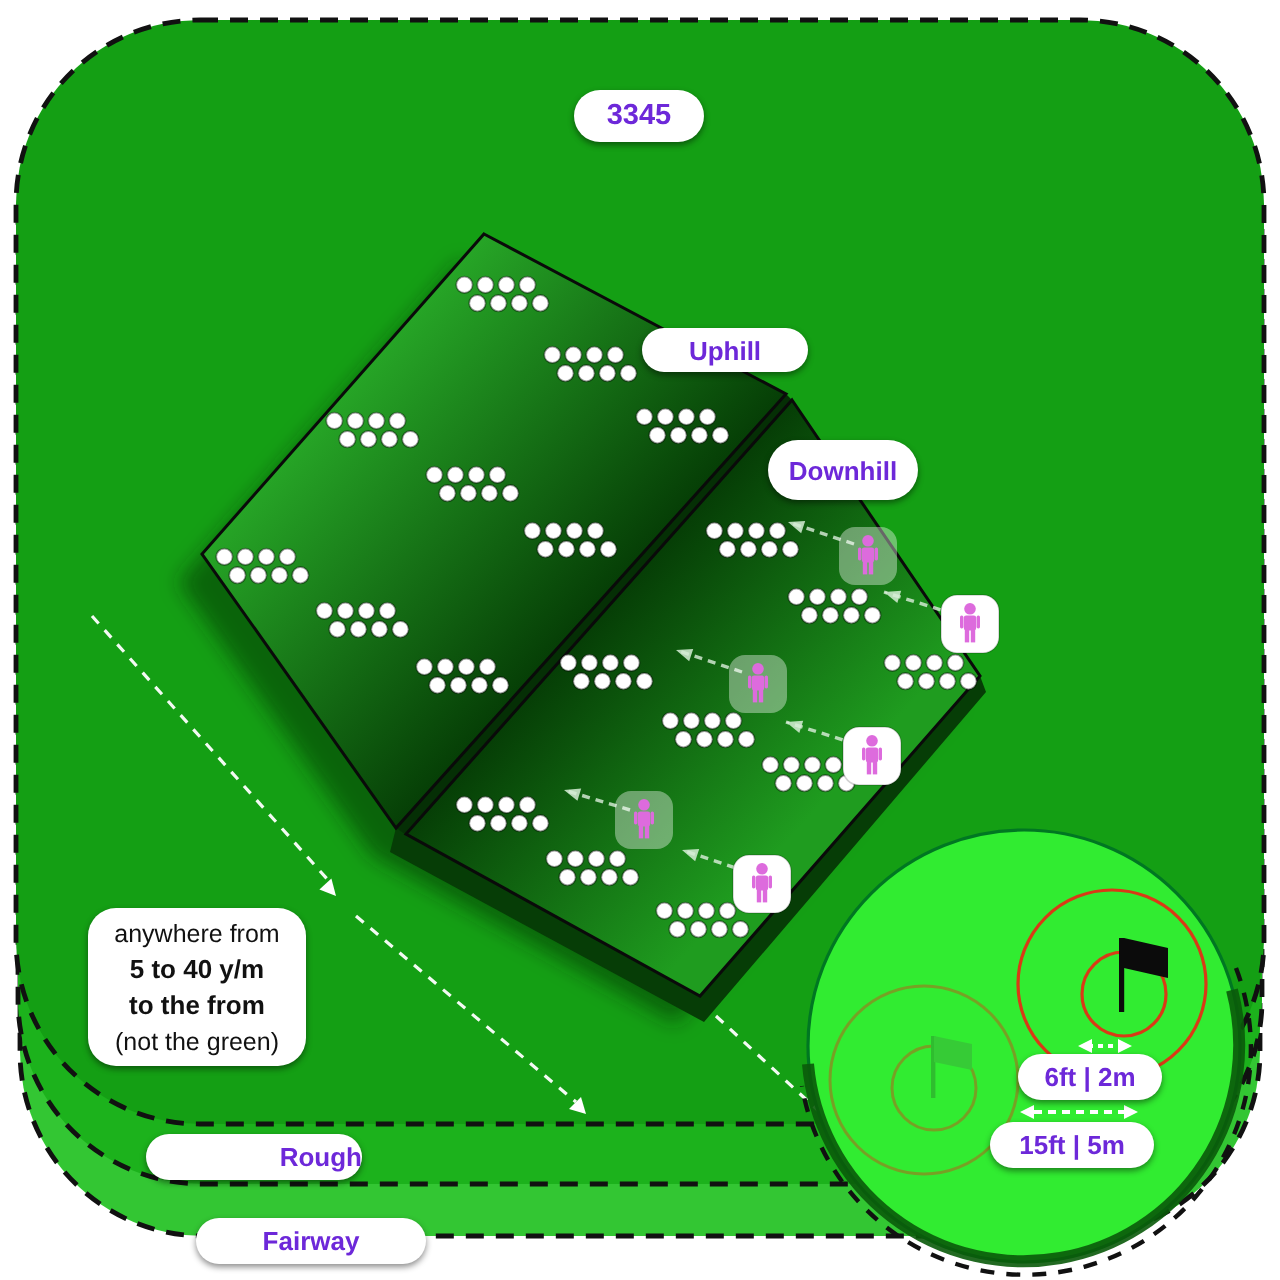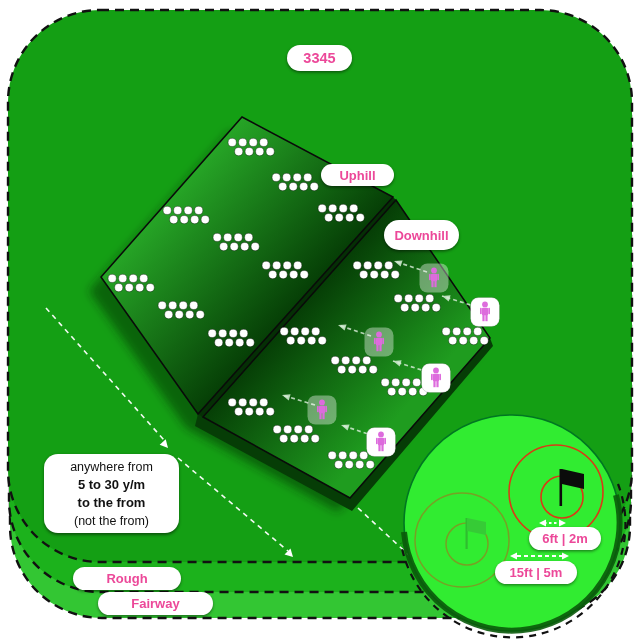--- a/index.html
+++ b/index.html
@@ -1,23 +1,23 @@
 <!DOCTYPE html>
 <html><head>
 <meta charset="utf-8">
 <style>
   html,body{margin:0;padding:0;background:#fff;}
   #stage{position:relative;width:640px;height:640px;overflow:hidden;background:#fff;
          font-family:"Liberation Sans",sans-serif;}
   #stage svg{position:absolute;left:0;top:0;}
   .pill{position:absolute;background:#fff;border-radius:999px;display:flex;align-items:center;
-        justify-content:center;font-weight:600;font-size:13px;color:#ec4899;
+        justify-content:center;font-weight:600;font-size:13px;color:#6d28d9;
         box-shadow:0 1.5px 3px rgba(0,0,0,.45);white-space:nowrap;}
   .pill.bold{font-weight:700;}
-  #note-box{position:absolute;left:44px;top:454px;width:135px;height:79px;background:#fff;
+  #note-box{position:absolute;left:44px;top:454px;width:109px;height:79px;background:#fff;
         border-radius:14px;box-shadow:0 1.5px 3px rgba(0,0,0,.45);display:flex;flex-direction:column;
         align-items:center;justify-content:center;font-size:12.5px;color:#111;line-height:18px;}
   #note-box .b{font-weight:700;font-size:13px;}
 </style>
 </head>
 <body>
 
 <div id="stage">
 
   <svg width="640" height="640" viewBox="0 0 640 640">
@@ -358,42 +358,42 @@
         <polygon points="510,556 517,552.5 517,559.5" stroke="none"></polygon>
         <polygon points="569,556 562,552.5 562,559.5" stroke="none"></polygon>
       </g>
     </g>
   </svg>
 
   <div class="pill bold" style="left:287px;top:45px;width:65px;height:26px;font-size:14.5px;">
     <span>3345</span>
   </div>
 
-  <div class="pill" style="left:321px;top:164px;width:73px;height:22px;">
+  <div class="pill" style="left:321px;top:164px;width:83px;height:22px;">
     <span>Uphill</span>
   </div>
 
   <div class="pill" style="left:384px;top:220px;width:75px;height:30px;">
     <span>Downhill</span>
   </div>
 
   <div id="note-box">
     <div>anywhere from</div>
-    <div class="b">5 to 30 y/m</div>
+    <div class="b">5 to 40 y/m</div>
     <div class="b">to the from</div>
-    <div>(not the from)</div>
-  </div>
-
-  <div class="pill" style="left:73px;top:567px;width:108px;height:23px;">
+    <div>(not the green)</div>
+  </div>
+
+  <div class="pill" style="left:73px;top:567px;width:108px;height:23px;justify-content:flex-end;">
     <span>Rough</span>
   </div>
-  <div class="pill" style="left:98px;top:592px;width:115px;height:23px;">
+  <div class="pill" style="left:98px;top:609px;width:115px;height:23px;">
     <span>Fairway</span>
   </div>
 
-  <div class="pill bold" style="left:529px;top:527px;width:72px;height:23px;">
+  <div class="pill bold" style="left:509px;top:527px;width:72px;height:23px;">
     <span>6ft | 2m</span>
   </div>
   <div class="pill bold" style="left:495px;top:561px;width:82px;height:23px;justify-content:center;">
     <span>15ft | 5m</span>
   </div>
 
 </div>
 
 </body></html>

